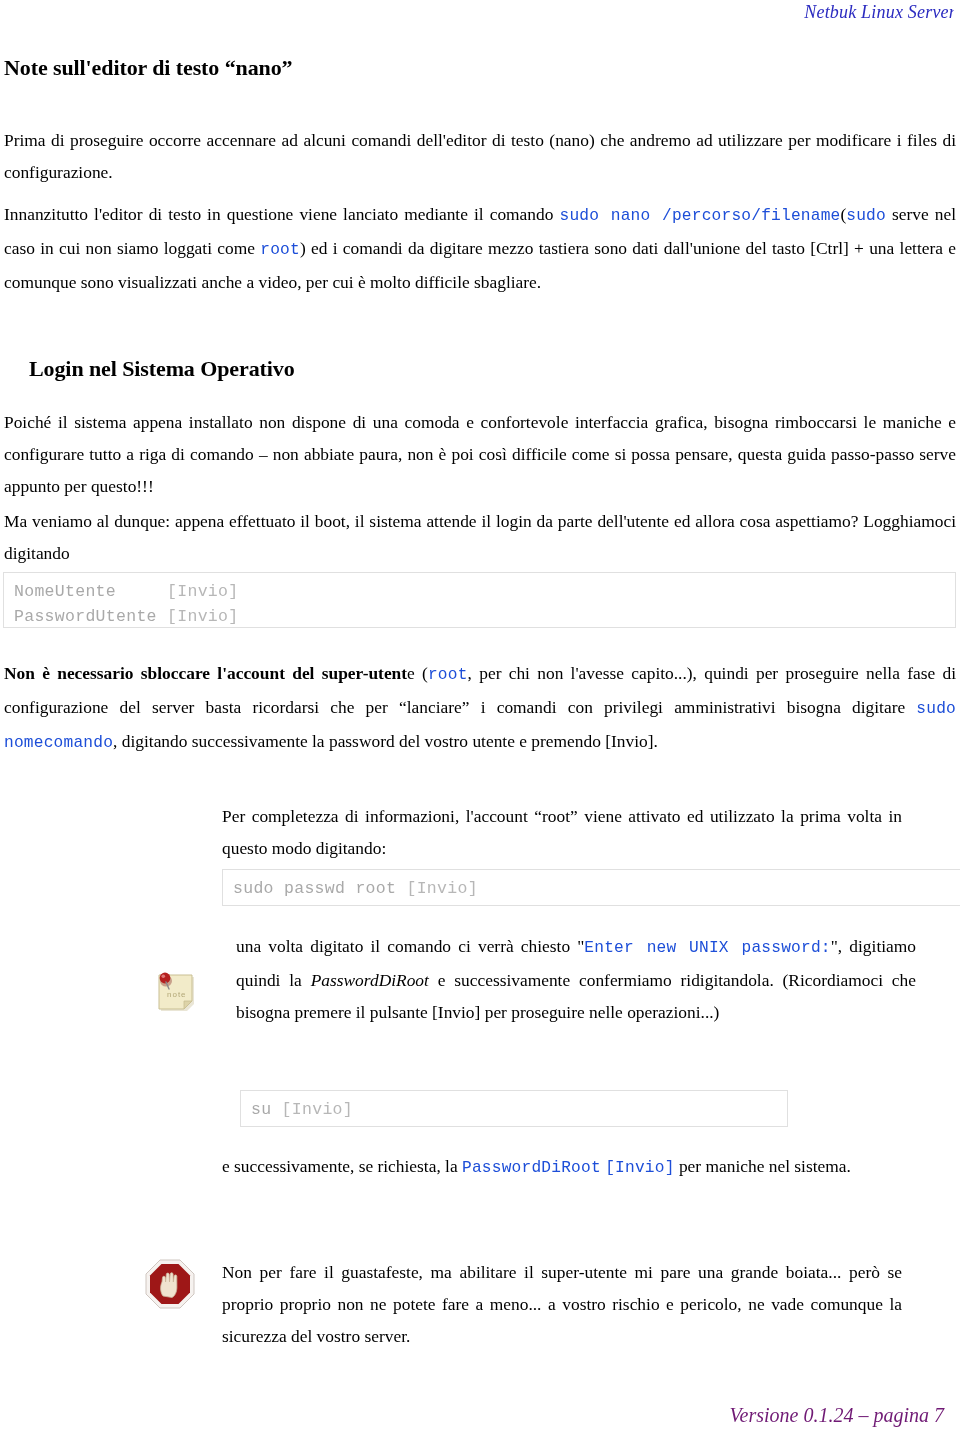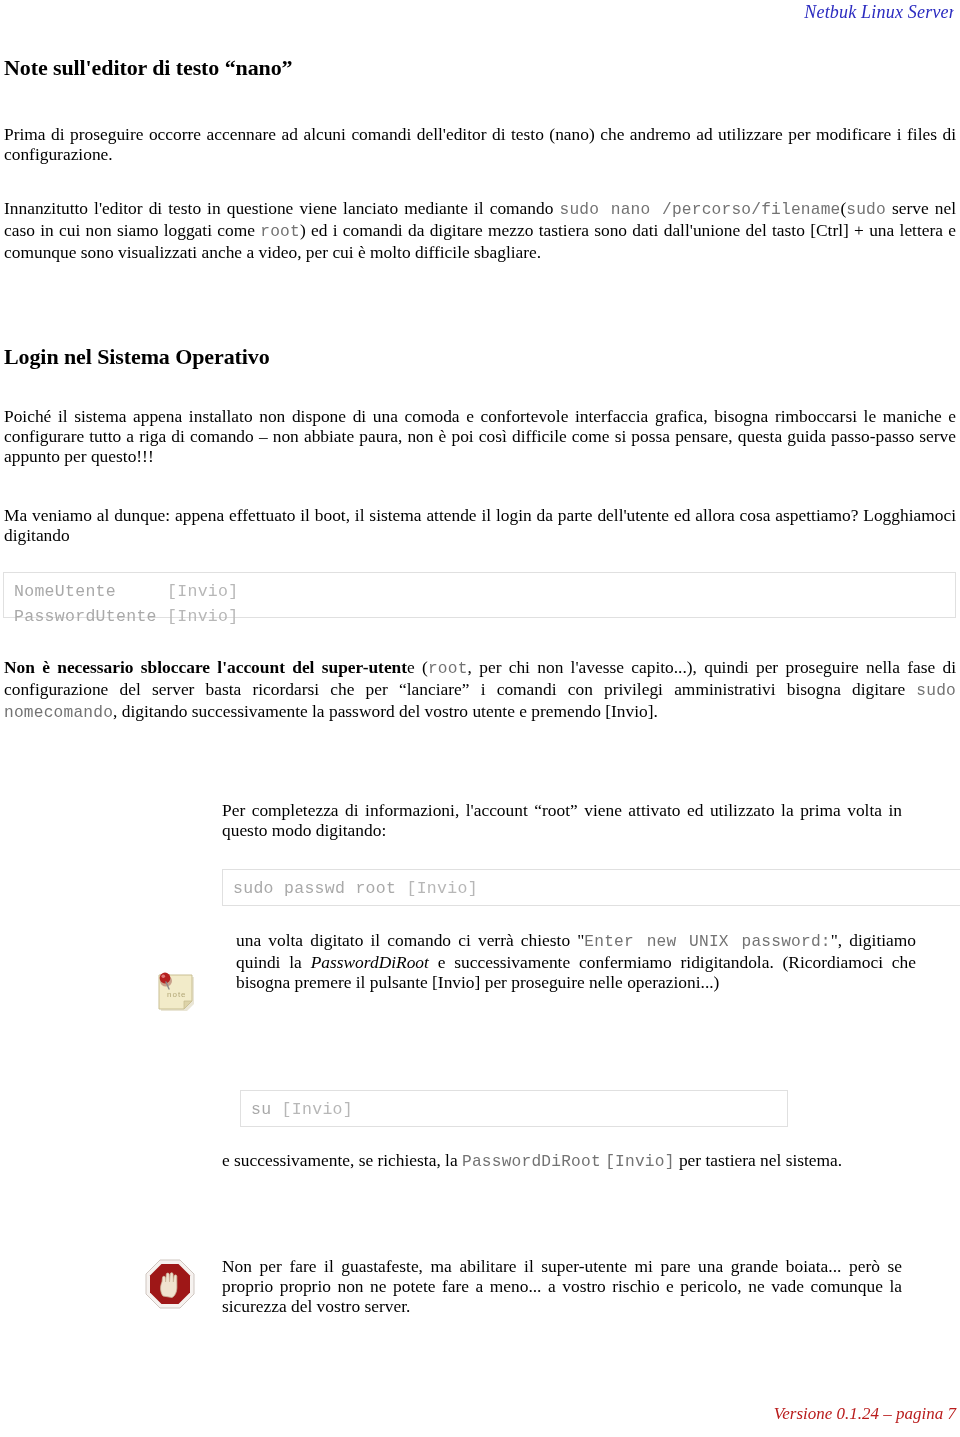--- a/index.html
+++ b/index.html
@@ -36,40 +36,40 @@
   
   .h-title {
     position: absolute;
     left: 4px;
     font-weight: bold;
     font-size: 22px;
     letter-spacing: -0.1px;
     white-space: nowrap;
   }
   #title-nano { top: 55px; }
-  #title-login { top: 344px; }
+  #title-login { top: 356px; margin-left: 25px; }
 
   
   p.para {
     position: absolute;
     margin: 0;
     text-align: justify;
     font-size: 17.4px;
-    line-height: 20px;
+    line-height: 32px;
     color: #000;
   }
 
   .full-width { left: 4px; width: 952px; }
 
   
   .indent-col { left: 222px; width: 680px; }
 
   code, .mono {
     font-family: "Liberation Mono", "DejaVu Sans Mono", monospace;
-    color: #737373;
+    color: #1d4ed8;
     font-size: 16.2px;
     letter-spacing: 0.2px;
   }
 
   b, strong { font-weight: bold; }
   i, em { font-style: italic; }
 
   
   .codebox {
     position: absolute;
@@ -81,21 +81,21 @@
     font-size: 16.5px;
     line-height: 25px;
     color: #a9a9a9;
     white-space: pre;
     letter-spacing: 0.3px;
   }
   #code-login {
     left: 3px;
     top: 572px;
     width: 953px;
-    height: 46px;
+    height: 56px;
   }
   #code-passwd {
     left: 222px;
     top: 869px;
     width: 784px;
     height: 37px;
   }
   #code-su {
     left: 240px;
     top: 1090px;
@@ -109,25 +109,25 @@
     position: absolute;
     width: 48px;
     height: 48px;
   }
   #note-icon-wrap { left: 152px; top: 968px; }
   #stop-icon-wrap { left: 142px; top: 1256px; width: 56px; height: 56px; }
 
   
   .footer {
     position: absolute;
-    right: 4px;
+    right: 16px;
     top: 1404px;
     font-style: italic;
-    font-size: 17px;
-    color: #b91c1c;
+    font-size: 20px;
+    color: #701a75;
     white-space: nowrap;
   }
 </style>
 </head>
 <body>
 
 <div class="page">
 
   <div class="doc-header">Netbuk Linux Server</div>
 
@@ -170,21 +170,21 @@
 
       <path d="M14 14 L17 21" stroke="#8a8a8a" stroke-width="1.4" stroke-linecap="round"></path>
     </svg>
   </div>
 
   <p class="para indent-col" style="top:930px;margin-left:14px;"><span>una volta digitato il comando ci verrà chiesto "</span><code class="mono">Enter new UNIX password:</code><span>", digitiamo quindi la </span><i>PasswordDiRoot</i><span> e successivamente confermiamo ridigitandola. (Ricordiamoci che bisogna premere il pulsante [Invio] per proseguire nelle operazioni...)</span></p>
 
 
   <div class="codebox" id="code-su"><span>su</span> <span class="inv">[Invio]</span></div>
 
-  <p class="para indent-col" style="top:1150px;"><span>e successivamente, se richiesta, la </span><code class="mono">PasswordDiRoot</code> <code class="mono">[Invio]</code><span> per tastiera nel sistema.</span></p>
+  <p class="para indent-col" style="top:1150px;"><span>e successivamente, se richiesta, la </span><code class="mono">PasswordDiRoot</code> <code class="mono">[Invio]</code><span> per maniche nel sistema.</span></p>
 
   <div class="icon-wrap" id="stop-icon-wrap">
     <svg width="56" height="56" viewBox="0 0 56 56" xmlns="http://www.w3.org/2000/svg">
 
       <polygon points="18,4 38,4 52,18 52,38 38,52 18,52 4,38 4,18" fill="#f6f2ef" stroke="#cfc6c0" stroke-width="1"></polygon>
 
       <polygon points="19.5,8 36.5,8 48,19.5 48,36.5 36.5,48 19.5,48 8,36.5 8,19.5" fill="#9e1717"></polygon>
 
       <path d="M21 40 C18 36 18 30 20 26 L20.5 21.5 C20.6 19.8 23.2 19.8 23.3 21.5
                L23.6 26 L24.3 18.5 C24.4 16.6 27.1 16.6 27.2 18.5 L27.5 26

